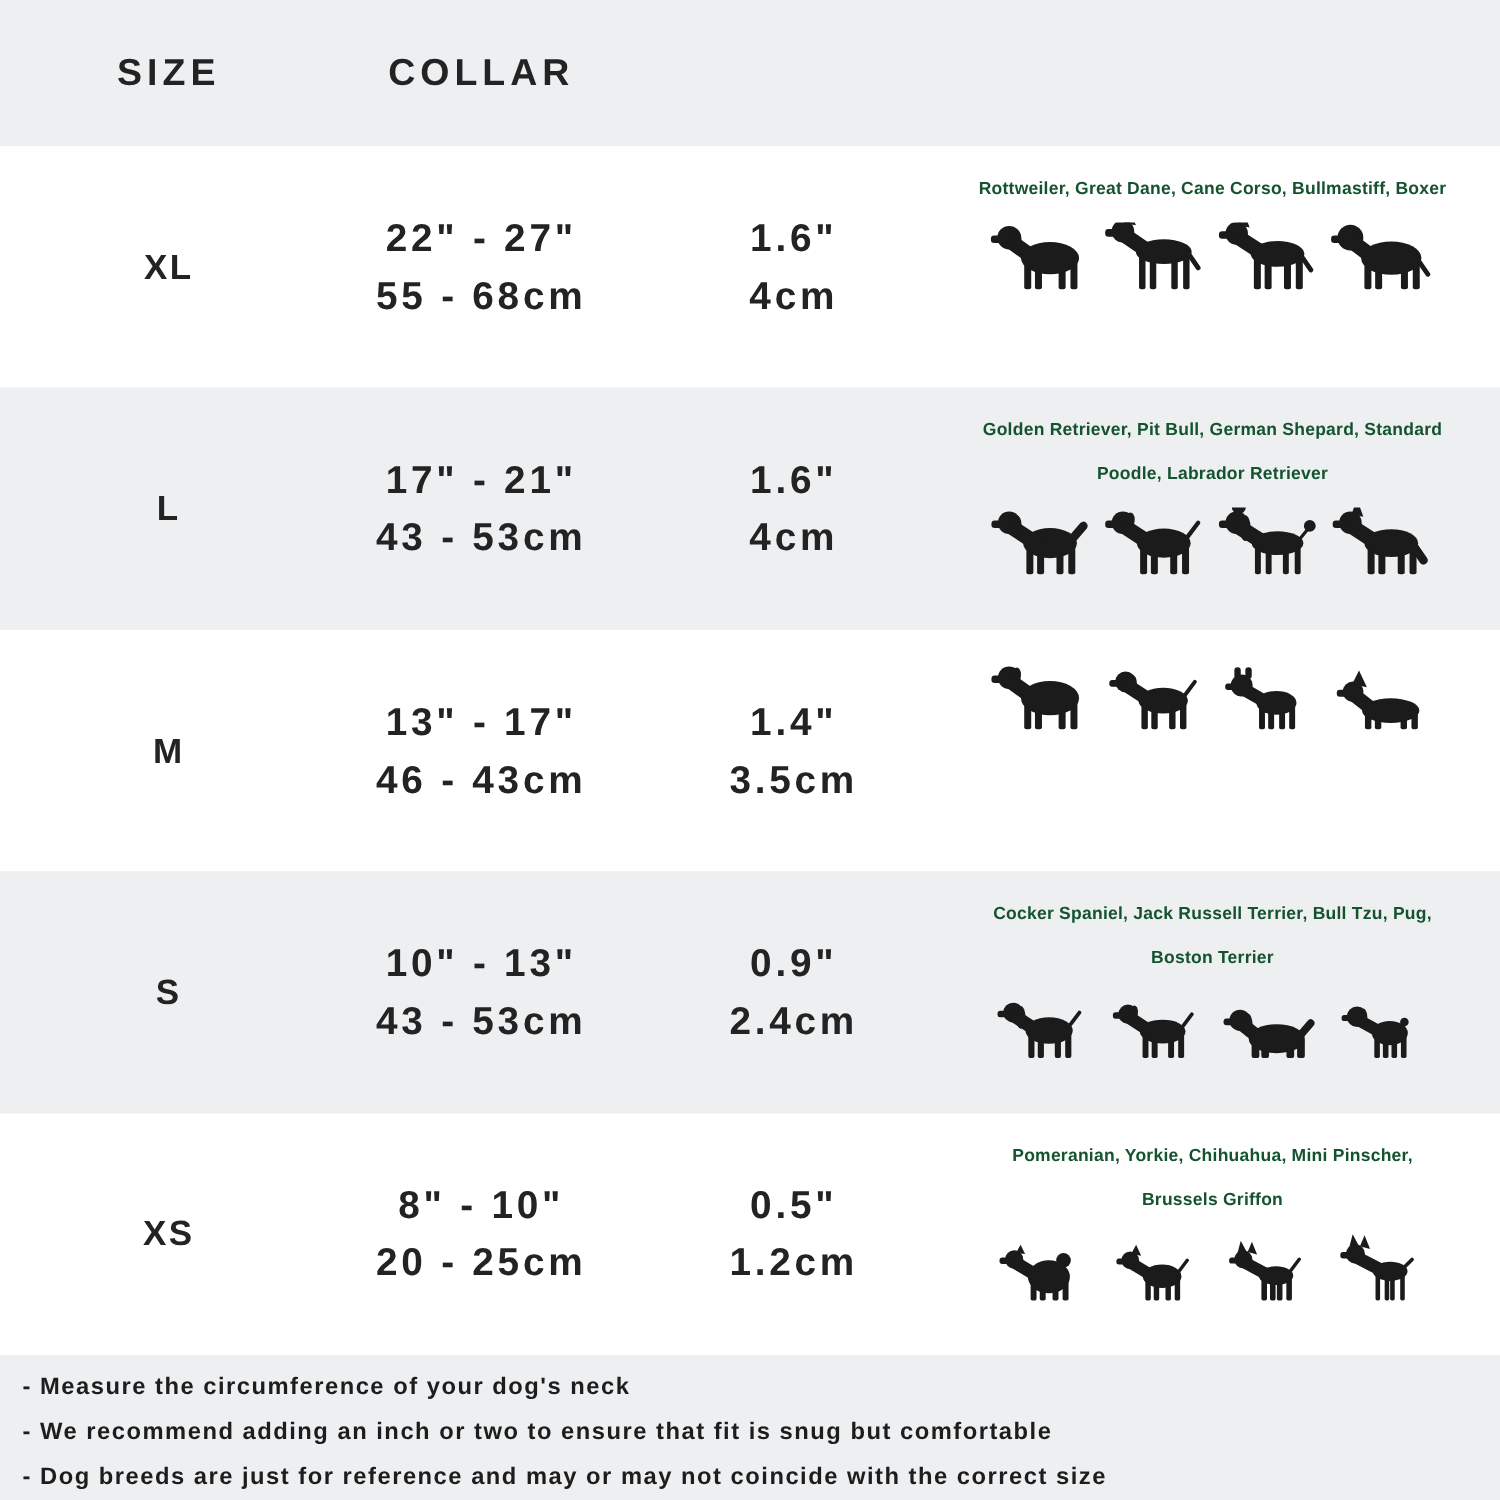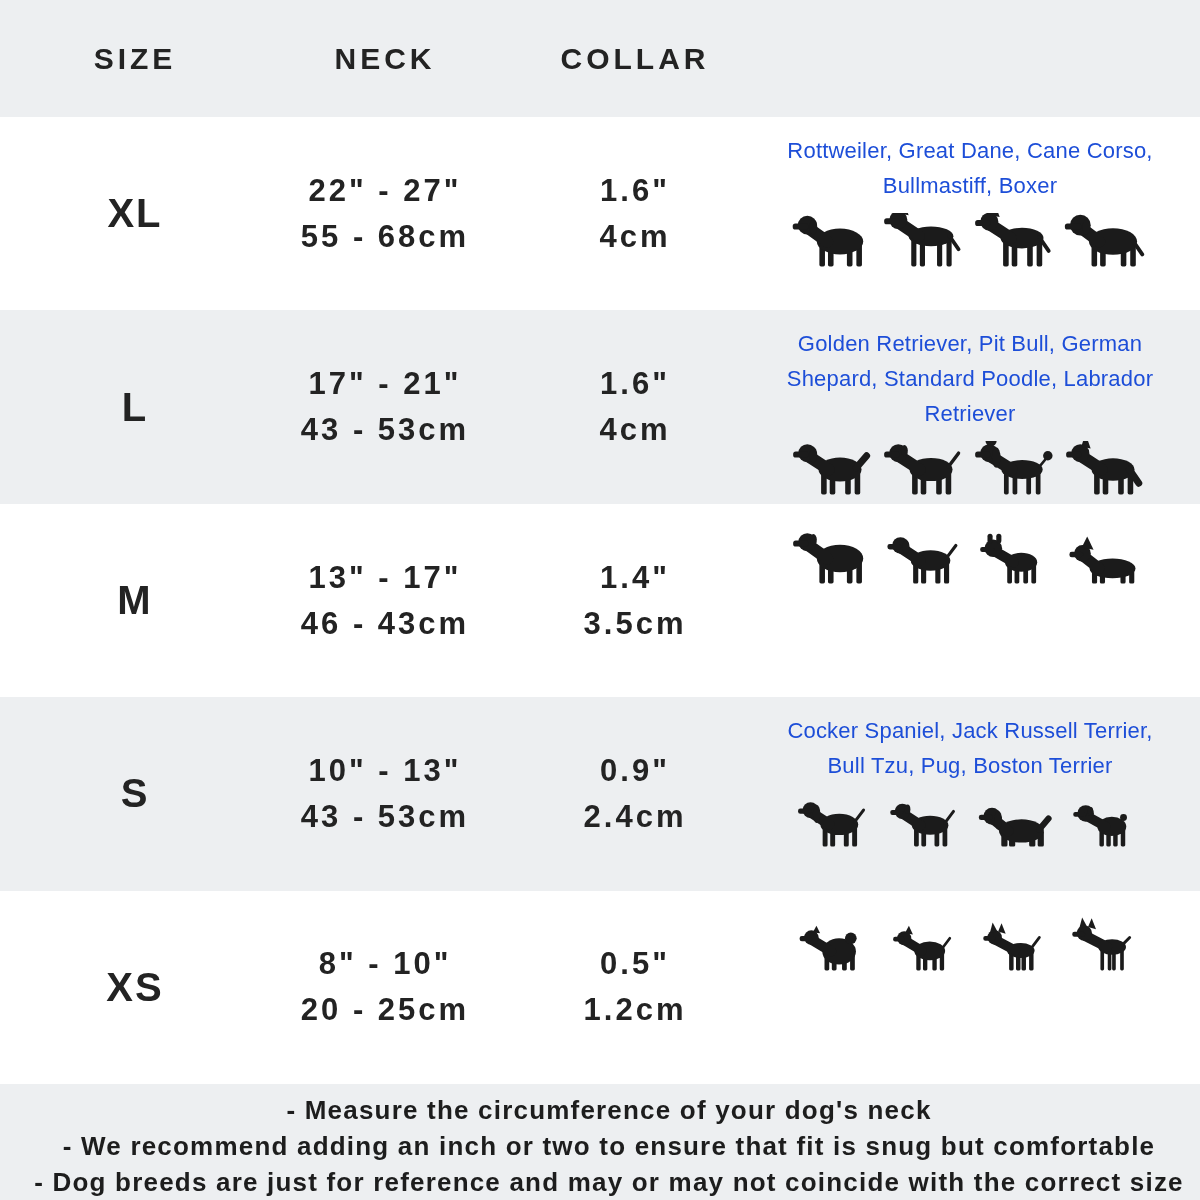--- a/index.html
+++ b/index.html
@@ -11,40 +11,37 @@
   }
   .sheet{width:1200px;height:1200px;display:flex;flex-direction:column;}
   .trow{display:grid;grid-template-columns:270px 230px 270px 1fr;align-items:stretch;}
   .band-gray{background:#edeff1;}
   .band-white{background:#ffffff;}
   .header-row{height:118px;}
   .data-row{height:195px;}
   .cell{display:flex;flex-direction:column;align-items:center;justify-content:center;text-align:center;}
   .th{font-size:30px;font-weight:700;letter-spacing:4px;line-height:44px;color:#232323;}
   .th-narrow{max-width:190px;margin:0 auto;}
-  .size{font-size:40px;font-weight:700;letter-spacing:2px;color:#232323;text-align:right;}
+  .size{font-size:28px;font-weight:700;letter-spacing:2px;color:#232323;text-align:right;}
   .meas{font-size:31px;font-weight:700;letter-spacing:3px;line-height:46px;color:#232323;}
   .breeds-cell{justify-content:flex-start;padding:16px 30px 0 0;}
-  .btext{font-size:22px;font-weight:400;line-height:35px;max-width:380px;margin:0 auto;letter-spacing:0.2px;color:#1d4ed8;}
+  .btext{font-size:14px;font-weight:700;line-height:35px;max-width:380px;margin:0 auto;letter-spacing:0.2px;color:#14532d;}
   .icons{display:flex;flex-direction:row;align-items:flex-end;justify-content:center;gap:5px;margin-top:3px;height:64px;}
   .dog{display:inline-block;line-height:0;}
   .notes{flex:1;background:#edeff1;padding:8px 0 0 18px;}
-  .note-line{font-size:26px;font-weight:700;letter-spacing:1.2px;line-height:36px;color:#1d1d1d;text-align:center;}
+  .note-line{font-size:19px;font-weight:700;letter-spacing:1.2px;line-height:36px;color:#1d1d1d;text-align:left;}
 </style>
 </head>
 <body>
 
 <div class="sheet">
 
   <div class="trow band-gray header-row">
     <div class="cell">
         <div class="th">SIZE</div>
-      </div>
-    <div class="cell">
-        <div class="th">NECK</div>
       </div>
     <div class="cell">
         <div class="th">COLLAR</div>
       </div>
   </div>
 
   <div class="trow band-white data-row">
     <div class="cell size">XL</div>
     <div class="cell meas">
       <div>22" - 27"</div>
@@ -338,20 +335,21 @@
     <div class="cell size">XS</div>
     <div class="cell meas">
       <div>8" - 10"</div>
       <div>20 - 25cm</div>
     </div>
     <div class="cell meas">
       <div>0.5"</div>
       <div>1.2cm</div>
     </div>
     <div class="cell breeds-cell">
+      <div class="btext">Pomeranian, Yorkie, Chihuahua, Mini Pinscher, Brussels Griffon</div>
       <div class="icons">
           <span class="dog"><svg viewBox="0 0 100 66" width="86" height="57" xmlns="http://www.w3.org/2000/svg">
               <g fill="#1b1b1b" transform="translate(7.5 9.3) scale(0.85)">
                 <rect x="37" y="36" width="6.5" height="26" rx="2"></rect>
                 <rect x="47" y="36" width="6.5" height="26" rx="2"></rect>
                 <rect x="61" y="36" width="6.5" height="26" rx="2"></rect>
                 <rect x="72" y="36" width="6.5" height="26" rx="2"></rect>
                 <ellipse cx="57" cy="36" rx="23" ry="18"></ellipse>
                 <line x1="21" y1="21" x2="46" y2="36" stroke="#1b1b1b" stroke-width="14" stroke-linecap="round"></line>
                 <circle cx="19" cy="17" r="10"></circle>

